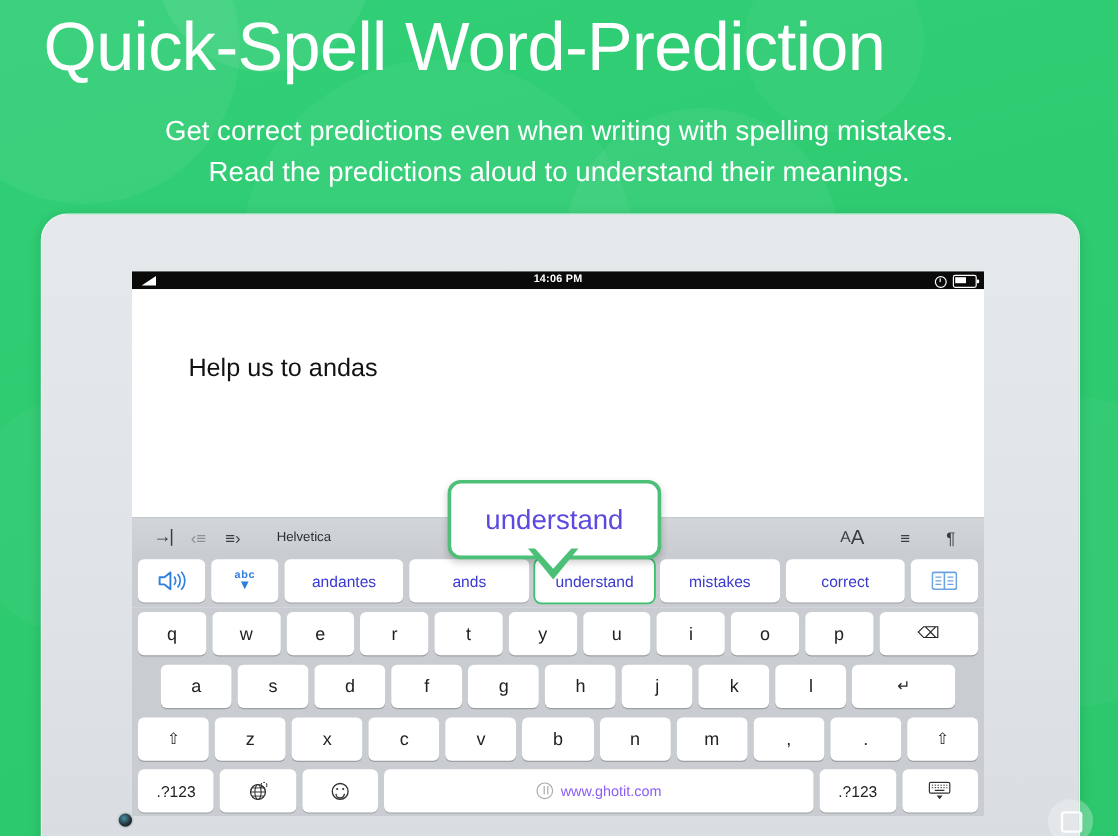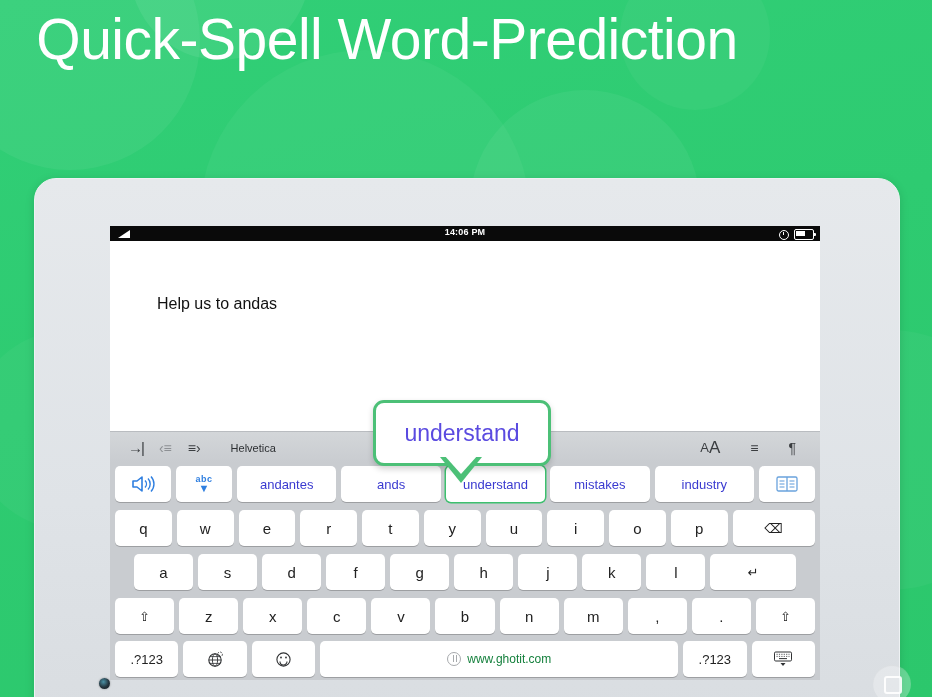--- a/index.html
+++ b/index.html
@@ -55,21 +55,21 @@
   .sb-left:before{content:"";position:absolute;left:0;top:0;width:0;height:0;
                   border-left:12px solid transparent;border-bottom:8px solid #ffffff;}
   .sb-right{position:absolute;right:6px;top:3px;display:flex;align-items:center;gap:5px;}
   .sb-clock{width:8px;height:8px;border-radius:50%;border:1.2px solid #fff;position:relative;}
   .sb-clock:after{content:"";position:absolute;left:3px;top:1.5px;width:1px;height:3px;background:#fff;}
   .sb-batt{width:18px;height:9px;border:1.2px solid #fff;border-radius:2px;position:relative;}
   .sb-batt:before{content:"";position:absolute;left:1px;top:1px;width:9px;height:5px;background:#fff;}
   .sb-batt:after{content:"";position:absolute;right:-3px;top:2.5px;width:2px;height:3px;background:#fff;border-radius:0 1px 1px 0;}
 
   .doc{position:absolute;left:0;top:15px;width:710px;height:196px;background:#fff;}
-  .doc-text{position:absolute;left:47px;top:54px;font-size:16px;color:#111;}
+  .doc-text{position:absolute;left:47px;top:54px;font-size:21px;color:#111;}
 
   
   .fmtbar{position:absolute;left:0;top:205px;width:710px;height:31px;
           background:linear-gradient(180deg,#d3d6d9 0%,#c9ccd0 100%);
           border-top:1px solid #b9bcc0;display:flex;align-items:center;}
   .fmt-left{display:flex;align-items:center;gap:16px;padding-left:18px;}
   .fmt-right{margin-left:auto;display:flex;align-items:center;gap:30px;padding-right:24px;}
   .fmt-ico{color:#3a3d40;font-size:14px;line-height:1;display:flex;align-items:center;}
   .fontname{font-size:11px;color:#2c2f32;padding-left:14px;}
   .ic-tab{font-size:15px;letter-spacing:-2px;}
@@ -92,21 +92,21 @@
   .abcico i{font-style:normal;font-size:11px;color:#2f7fe0;margin-top:-1px;}
 
   
   .kbd{position:absolute;left:0;top:280px;width:710px;height:174px;background:#c9ccd0;}
   .krow{display:flex;align-items:center;padding:0 5px;gap:5px;box-sizing:border-box;height:44px;}
   .krow.r2{padding-left:24px;padding-right:24px;}
   .krow.r4{height:42px;}
   .key{height:36px;background:#fff;border-radius:5px;display:flex;align-items:center;justify-content:center;
        box-shadow:0 1px 0 rgba(0,0,0,0.22);font-size:15px;color:#222;flex:1;}
   .key.wide{flex:1.45;}
-  .key.space{flex:6.2;color:#15803d;font-size:12px;display:flex;gap:6px;align-items:center;}
+  .key.space{flex:6.2;color:#8b5cf6;font-size:12px;display:flex;gap:6px;align-items:center;}
   .key.sm{font-size:13px;}
   .key.num{flex:1.1;font-size:13px;}
   .globe-circ{width:12px;height:12px;border-radius:50%;border:1.1px solid #a7aaad;display:inline-block;position:relative;}
   .globe-circ:after{content:"";position:absolute;left:4.5px;top:1.5px;width:2px;height:7px;border-left:1.1px solid #a7aaad;border-right:1.1px solid #a7aaad;}
 
   
   .bubble{position:absolute;left:373px;top:400px;width:172px;height:60px;
           background:#ffffff;border:3px solid #4cc077;border-radius:11px;
           box-shadow:0 3px 6px rgba(0,0,0,0.18);
           display:flex;align-items:center;justify-content:center;z-index:20;}
@@ -126,20 +126,24 @@
   <div class="bokeh b1"></div>
   <div class="bokeh b2"></div>
   <div class="bokeh b3"></div>
   <div class="bokeh b4"></div>
   <div class="bokeh b5"></div>
   <div class="bokeh b6"></div>
   <div class="bokeh b7"></div>
   <div class="bokeh b8"></div>
 
   <div class="headline">Quick-Spell Word-Prediction</div>
+  <div class="sub">
+    <div>Get correct predictions even when writing with spelling mistakes.</div>
+    <div>Read the predictions aloud to understand their meanings.</div>
+  </div>
 
   <div class="tablet">
     <div class="camera"></div>
     <div class="homebtn">
         <i></i>
       </div>
   </div>
 
   <div class="screen">
 
@@ -184,21 +188,21 @@
       <div class="predbtn icon">
         <span class="abcico">
             <span>abc</span>
             <i>▼</i>
           </span>
       </div>
       <div class="predbtn">andantes</div>
       <div class="predbtn">ands</div>
       <div class="predbtn sel">understand</div>
       <div class="predbtn">mistakes</div>
-      <div class="predbtn">industry</div>
+      <div class="predbtn">correct</div>
       <div class="predbtn icon">
         <svg width="22" height="18" viewBox="0 0 22 18">
           <rect x="1" y="2" width="20" height="14" rx="1.5" fill="none" stroke="#6aa3dd" stroke-width="1.3"></rect>
           <line x1="11" y1="2" x2="11" y2="16" stroke="#6aa3dd" stroke-width="1.3"></line>
           <line x1="3.5" y1="6" x2="8.5" y2="6" stroke="#6aa3dd" stroke-width="1.1"></line>
           <line x1="3.5" y1="9" x2="8.5" y2="9" stroke="#6aa3dd" stroke-width="1.1"></line>
           <line x1="3.5" y1="12" x2="8.5" y2="12" stroke="#6aa3dd" stroke-width="1.1"></line>
           <line x1="13.5" y1="6" x2="18.5" y2="6" stroke="#6aa3dd" stroke-width="1.1"></line>
           <line x1="13.5" y1="9" x2="18.5" y2="9" stroke="#6aa3dd" stroke-width="1.1"></line>
           <line x1="13.5" y1="12" x2="18.5" y2="12" stroke="#6aa3dd" stroke-width="1.1"></line>

